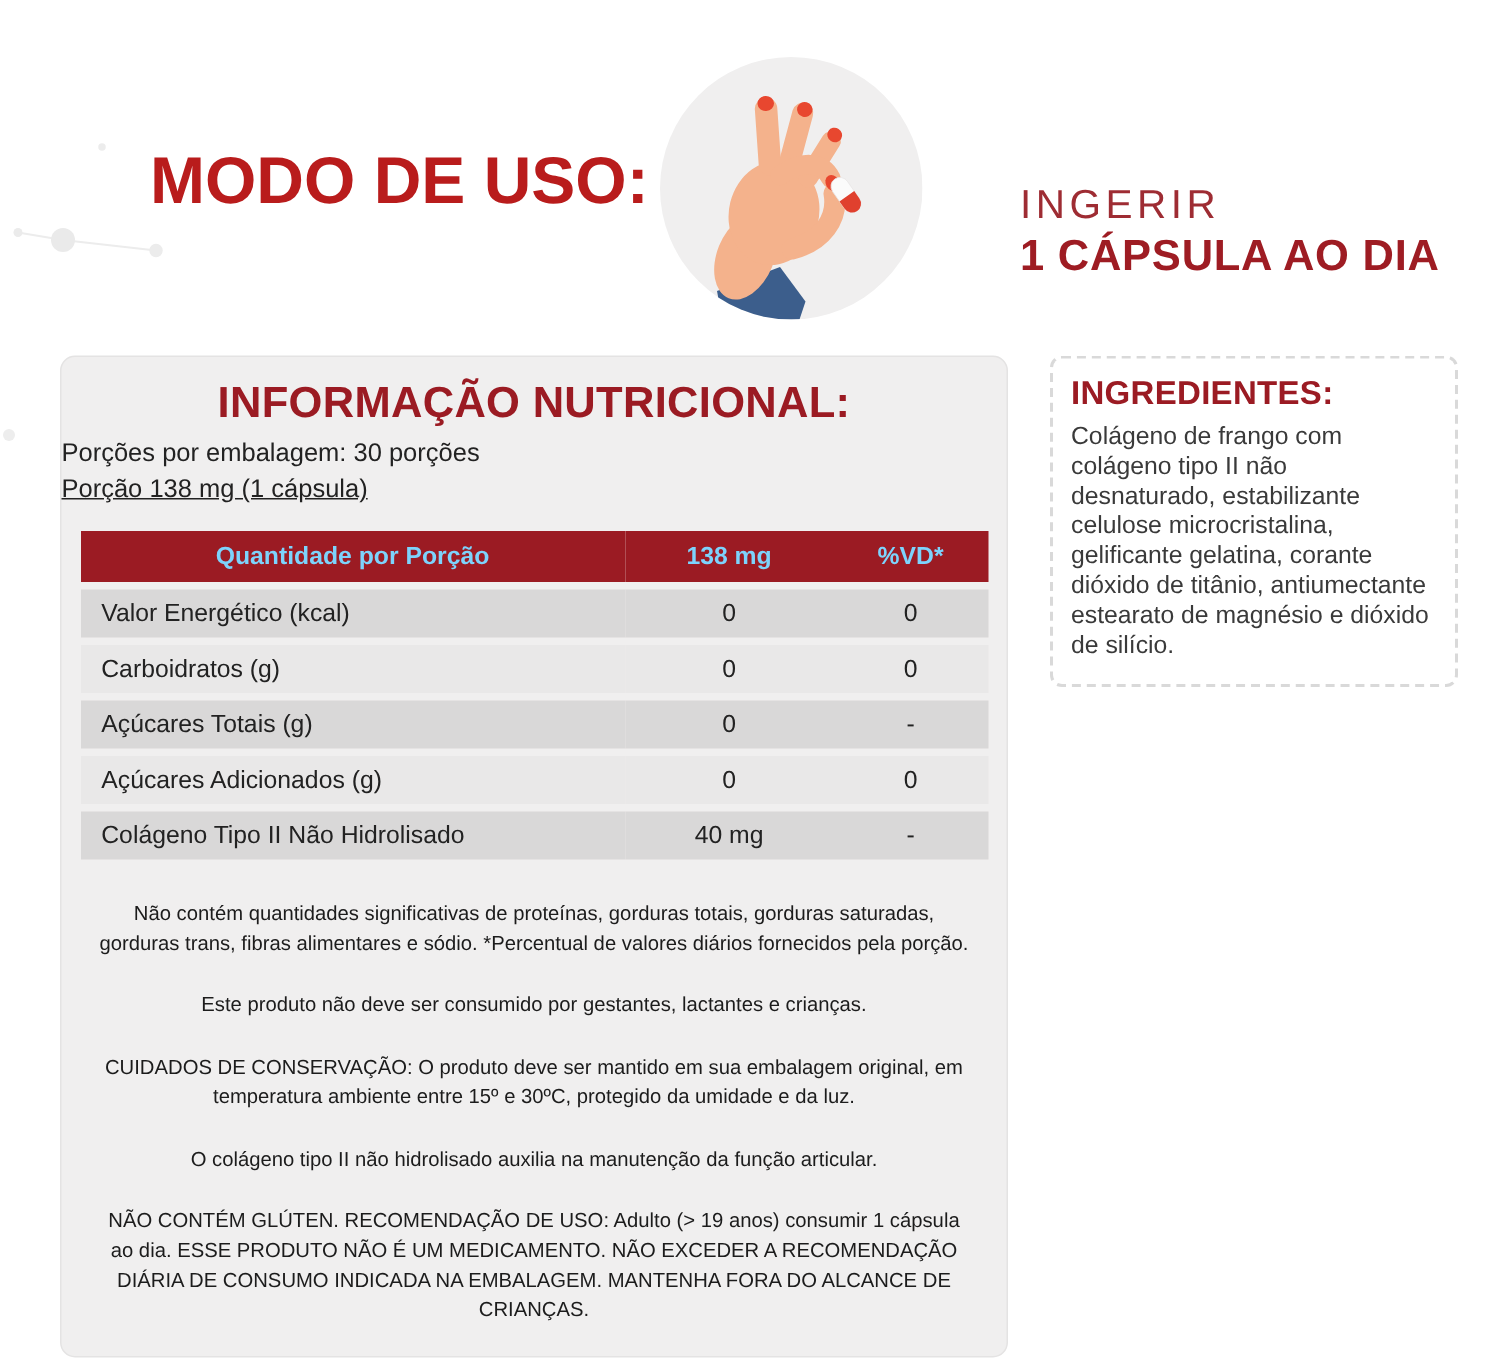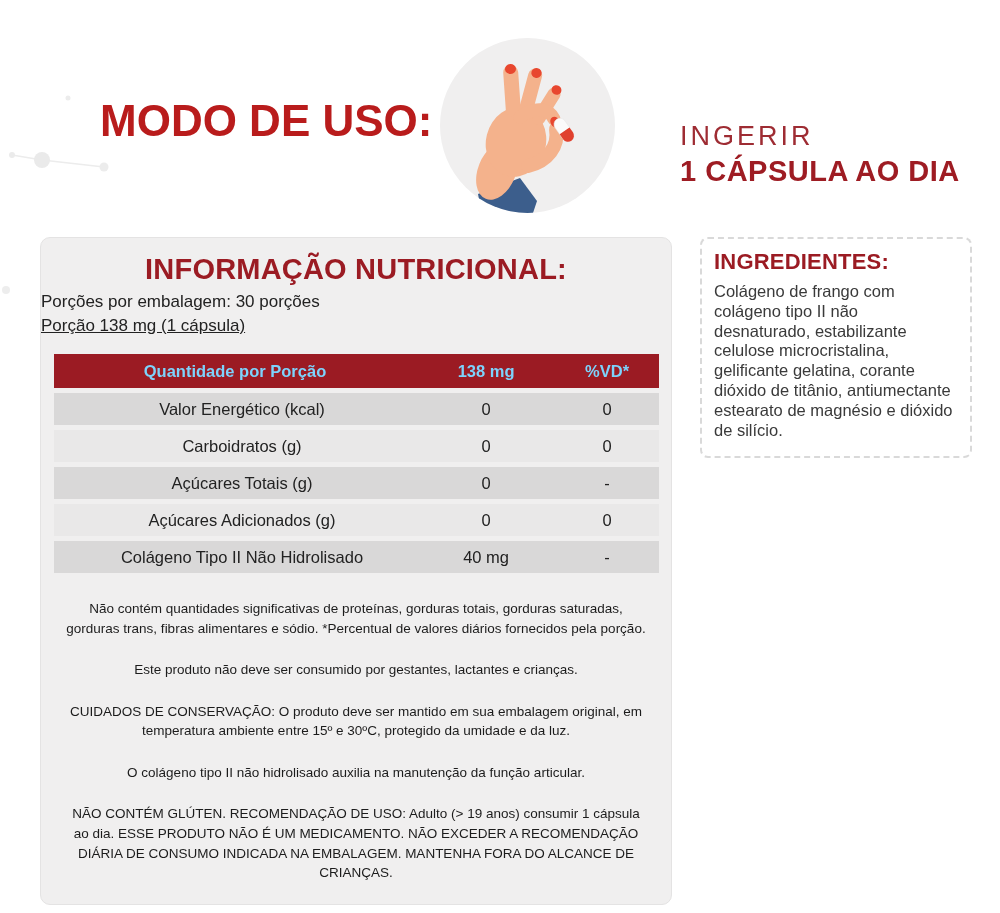--- a/index.html
+++ b/index.html
@@ -49,21 +49,21 @@
     font-size:16.5px;color:#222222;
   }
   .nutri-table thead tr{background:#9B1B23;color:#7dd3fc;}
   .nutri-table th{
     font-weight:bold;height:34px;padding:0;font-size:16.5px;
   }
   .nutri-table th.c1{width:60%;text-align:center;}
   .nutri-table th.c2{width:23%;text-align:center;}
   .nutri-table th.c3{width:17%;text-align:center;}
   .nutri-table tbody td{height:32px;padding:0;}
-  .nutri-table tbody td.c1{text-align:center;padding-left:14px;}
+  .nutri-table tbody td.c1{text-align:left;padding-left:14px;}
   .nutri-table tbody td.c2,.nutri-table tbody td.c3{text-align:center;}
   .nutri-table tbody tr:nth-child(odd){background:#D9D8D8;}
   .nutri-table tbody tr:nth-child(even){background:#E9E8E8;}
   .note{
     width:585px;margin:22px auto 0;text-align:center;
     font-size:13.5px;line-height:1.45;color:#1c1c1c;
   }
   .note.first{margin-top:21px;}
   
   .ingredients-panel{

